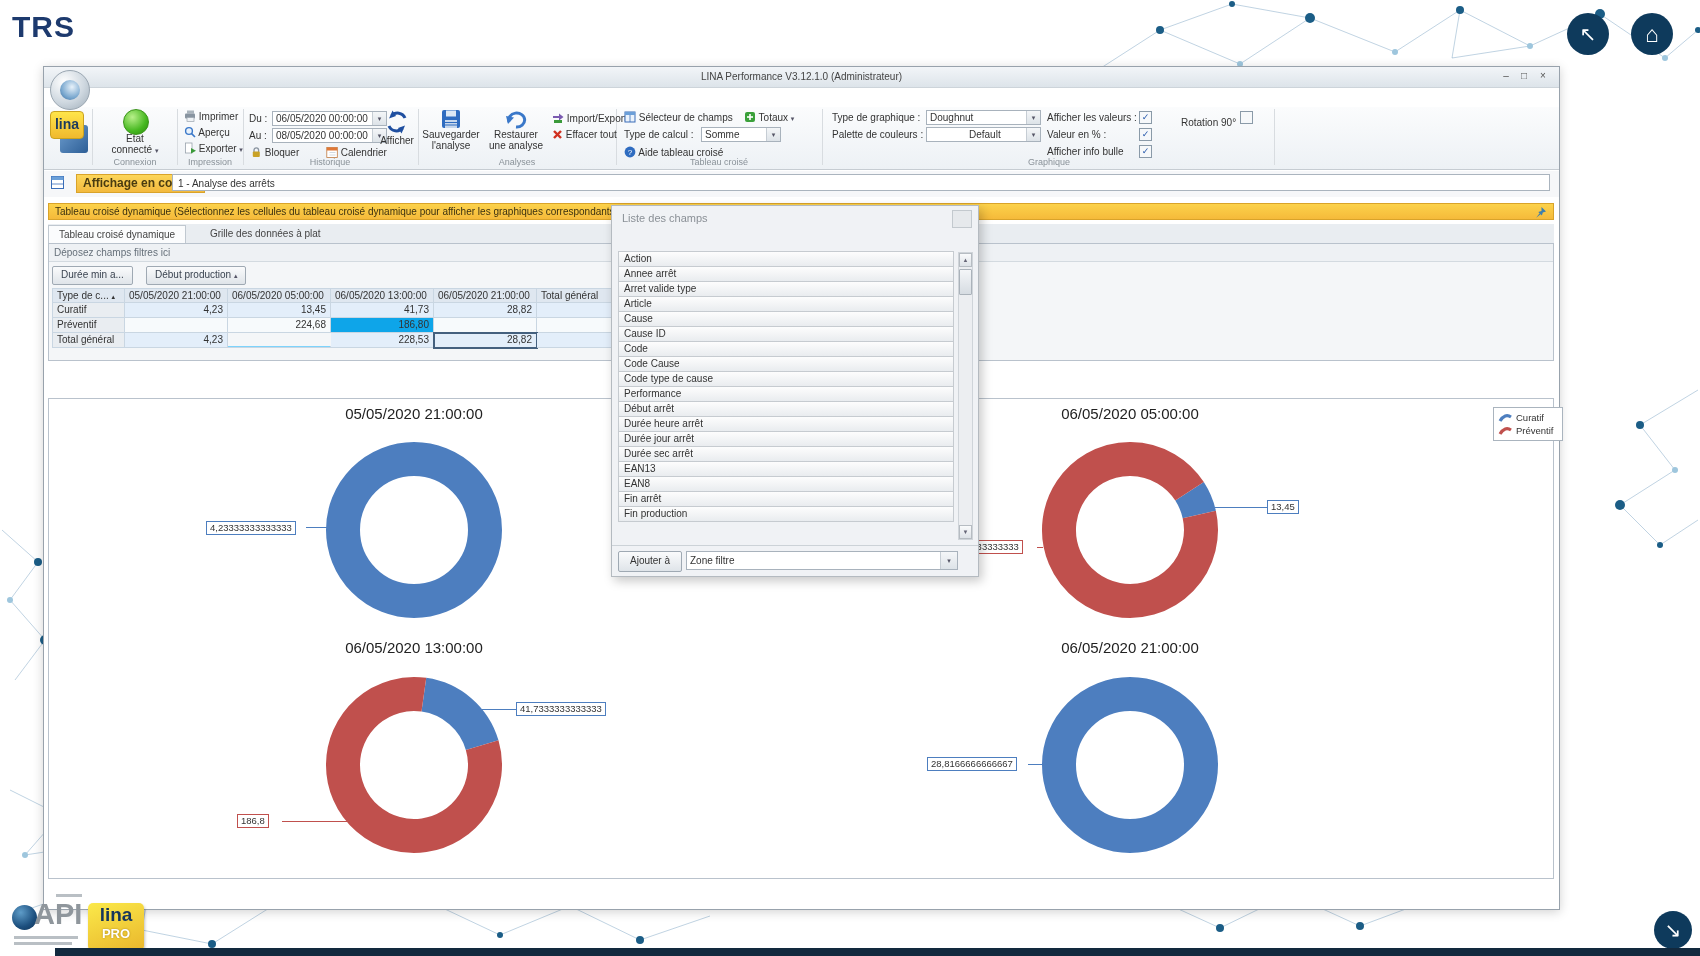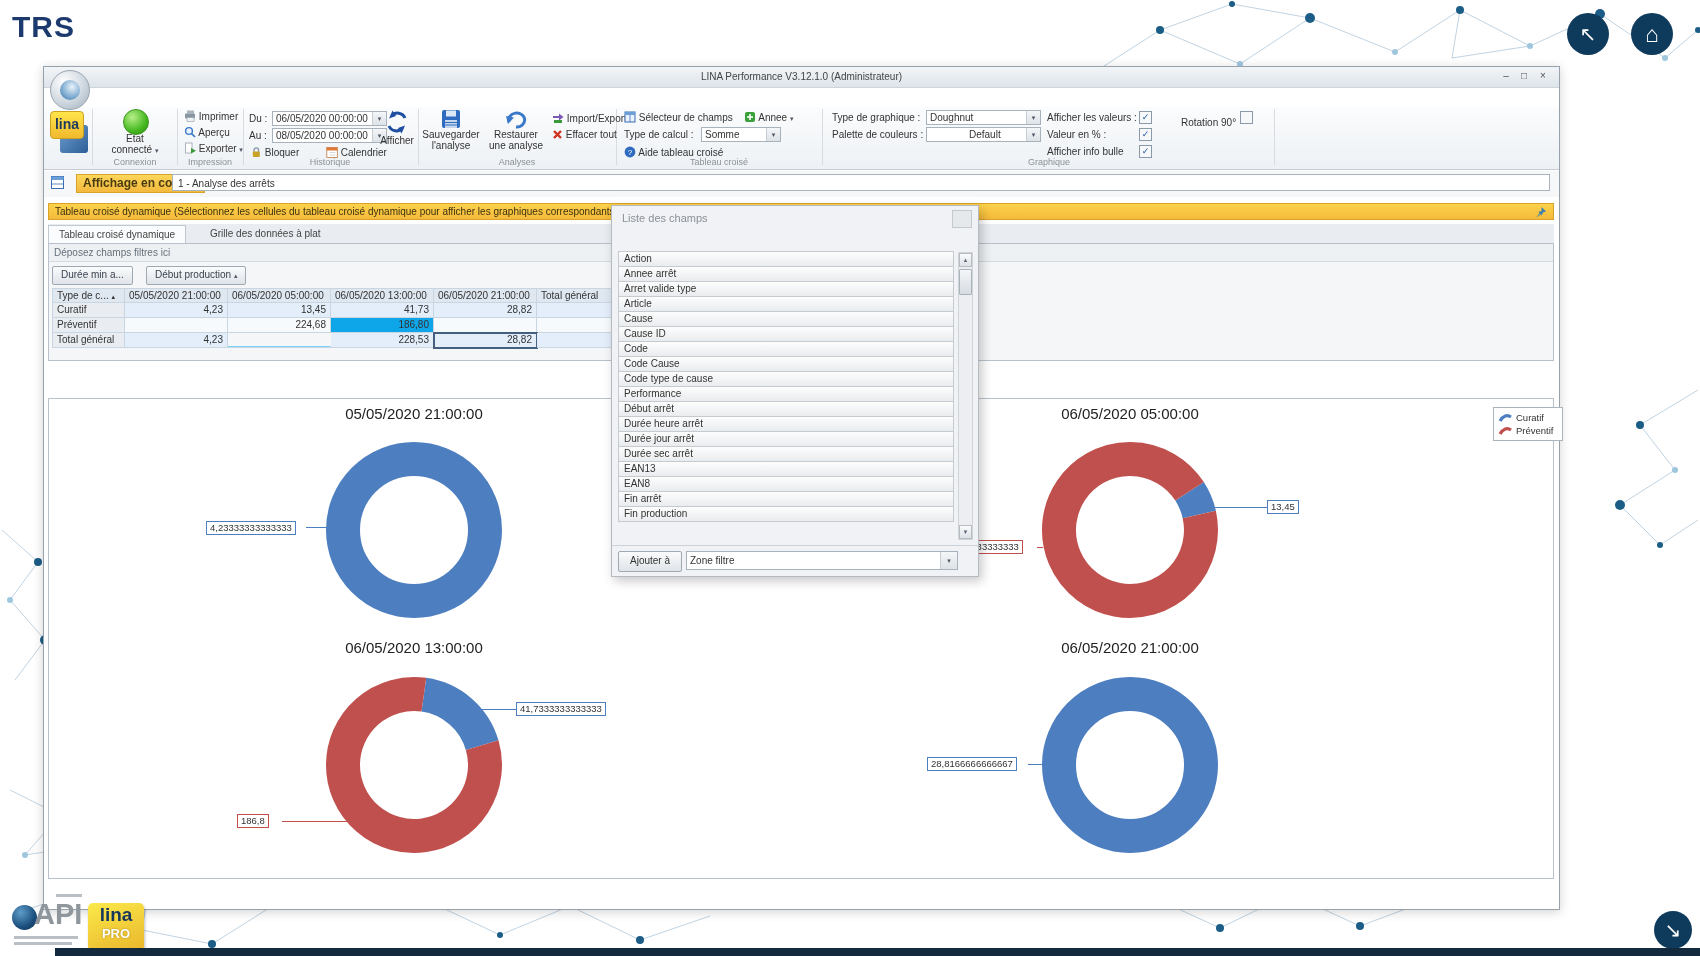--- a/index.html
+++ b/index.html
@@ -289,21 +289,21 @@
           <rect x="1" y="1" width="10" height="3" fill="#6b9fd8"></rect>
           <line x1="6" y1="4" x2="6" y2="11" stroke="#3a6db8" stroke-width="0.8"></line>
         </svg>
       <span>Sélecteur de champs</span></div>
     <div class="rtext rbtn" style="left:700px;top:4px;">
       <svg width="12" height="12" style="display:inline-block;vertical-align:-2px;">
           <rect x="1" y="1" width="10" height="10" rx="2" fill="#3aa03a"></rect>
           <line x1="6" y1="3" x2="6" y2="9" stroke="#fff" stroke-width="1.6"></line>
           <line x1="3" y1="6" x2="9" y2="6" stroke="#fff" stroke-width="1.6"></line>
         </svg>
-      <span>Annee</span> <span class="caret">▾</span></div>
+      <span>Totaux</span> <span class="caret">▾</span></div>
     <div class="rtext" style="left:580px;top:22px;">Type de calcul :</div>
     <div class="combo" style="left:657px;top:20px;width:80px;">
       <span>Somme</span><span class="dd">▾</span></div>
     <div class="rtext rbtn" style="left:580px;top:39px;">
       <svg width="12" height="12" style="display:inline-block;vertical-align:-2px;">
           <circle cx="6" cy="6" r="5.4" fill="#2f6cc0"></circle>
           <text x="6" y="8.8" font-size="8" fill="#fff" text-anchor="middle" font-family="Liberation Sans">?</text>
         </svg>
       <span>Aide tableau croisé</span></div>
     <div class="rlabel" style="left:574px;width:202px;">Tableau croisé</div>

